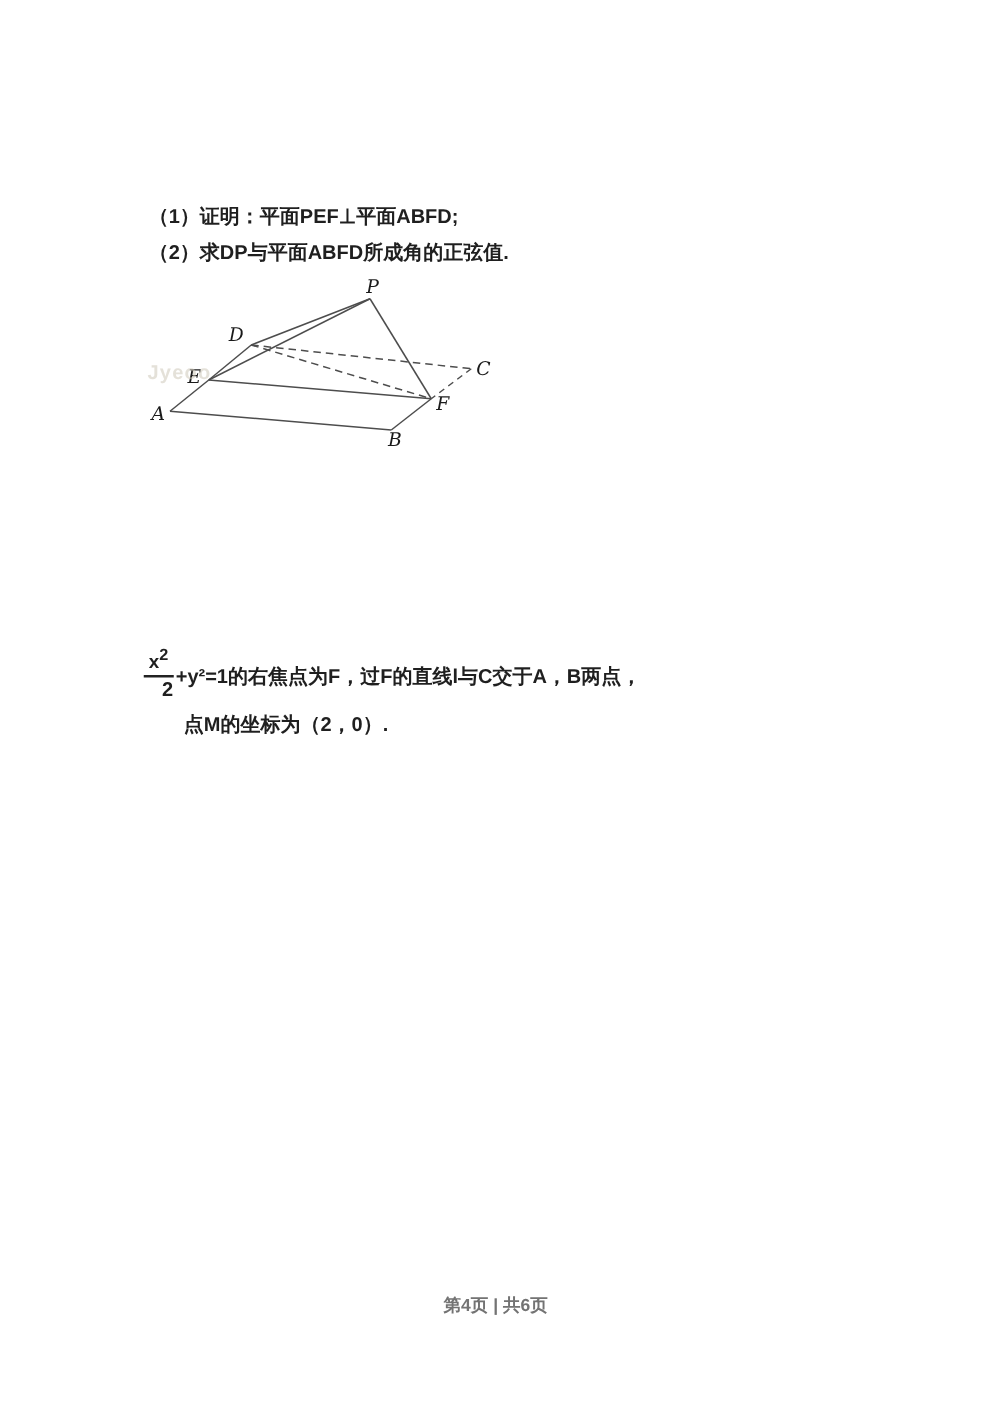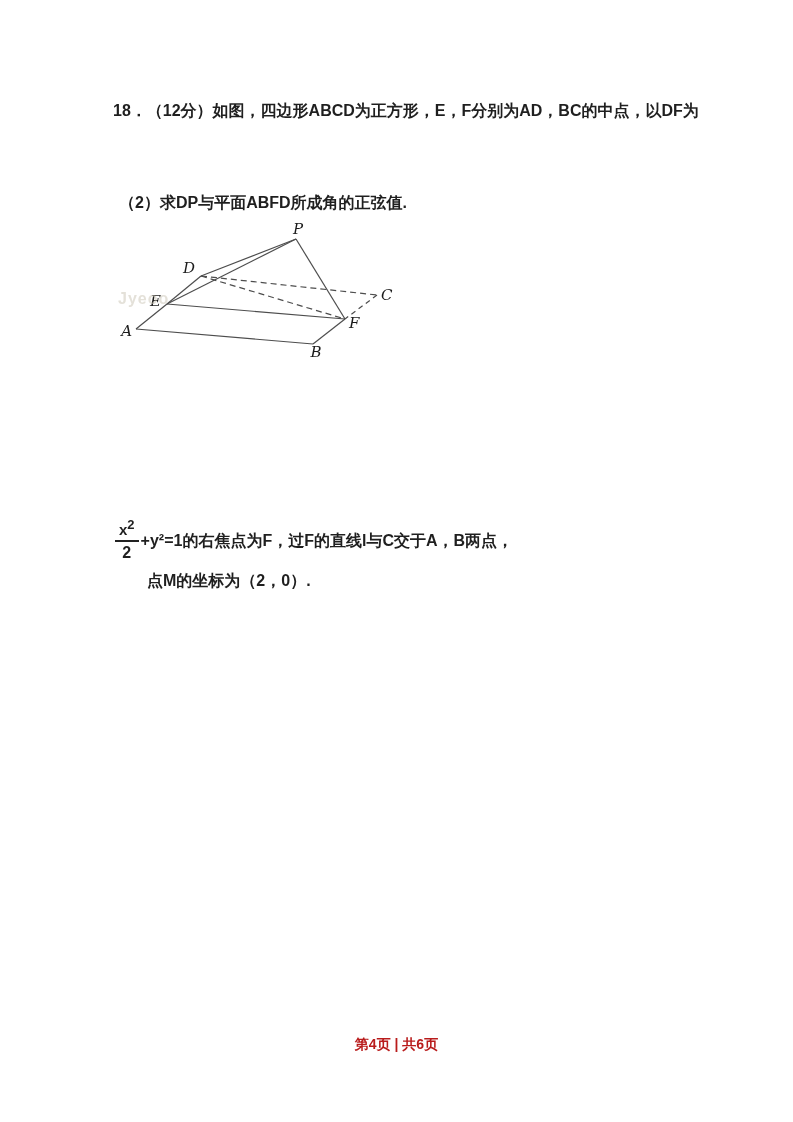--- a/index.html
+++ b/index.html
@@ -29,21 +29,21 @@
     display: flex;
     align-items: center;
     font-size: 16px;
     font-weight: 600;
     white-space: nowrap;
     color: #1f1f1f;
   }
   .frac {
     display: inline-flex;
     flex-direction: column;
-    align-items: center;
+    align-items: flex-end;
     margin: 0 2px;
     line-height: 1;
   }
   .frac .num {
     padding: 1px 4px 3px 4px;
     border-bottom: 2px solid #222;
     font-size: 15px;
   }
   .frac .num sup {
     font-size: 13px;
@@ -80,29 +80,29 @@
     letter-spacing: 1px;
   }
   .footer {
     position: absolute;
     left: 0;
     top: 1036px;
     width: 793px;
     text-align: center;
     font-size: 14px;
     font-weight: 600;
-    color: #b91c1c;
+    color: #737373;
   }
 </style>
 </head>
 <body>
 
 <div class="page">
 
-  <div class="textline" style="left:113px; top:100px;">18．（12分）如图，四边形ABCD为正方形，E，F分别为AD，BC的中点，以DF为</div>
+  <div class="textline" style="left:119px; top:163px;">（1）证明：平面PEF⊥平面ABFD;</div>
   <div class="textline" style="left:119px; top:192px;">（2）求DP与平面ABFD所成角的正弦值.</div>
 
   <div class="figure-wrap">
     <svg width="300" height="148" viewBox="0 0 300 148">
       <g stroke="#4d4d4d" stroke-width="1.2" fill="none">
 
         <line x1="184" y1="19" x2="89" y2="56"></line>
         <line x1="184" y1="19" x2="55" y2="84"></line>
         <line x1="184" y1="19" x2="233" y2="99"></line>
         <line x1="89" y1="56" x2="55" y2="84"></line>

